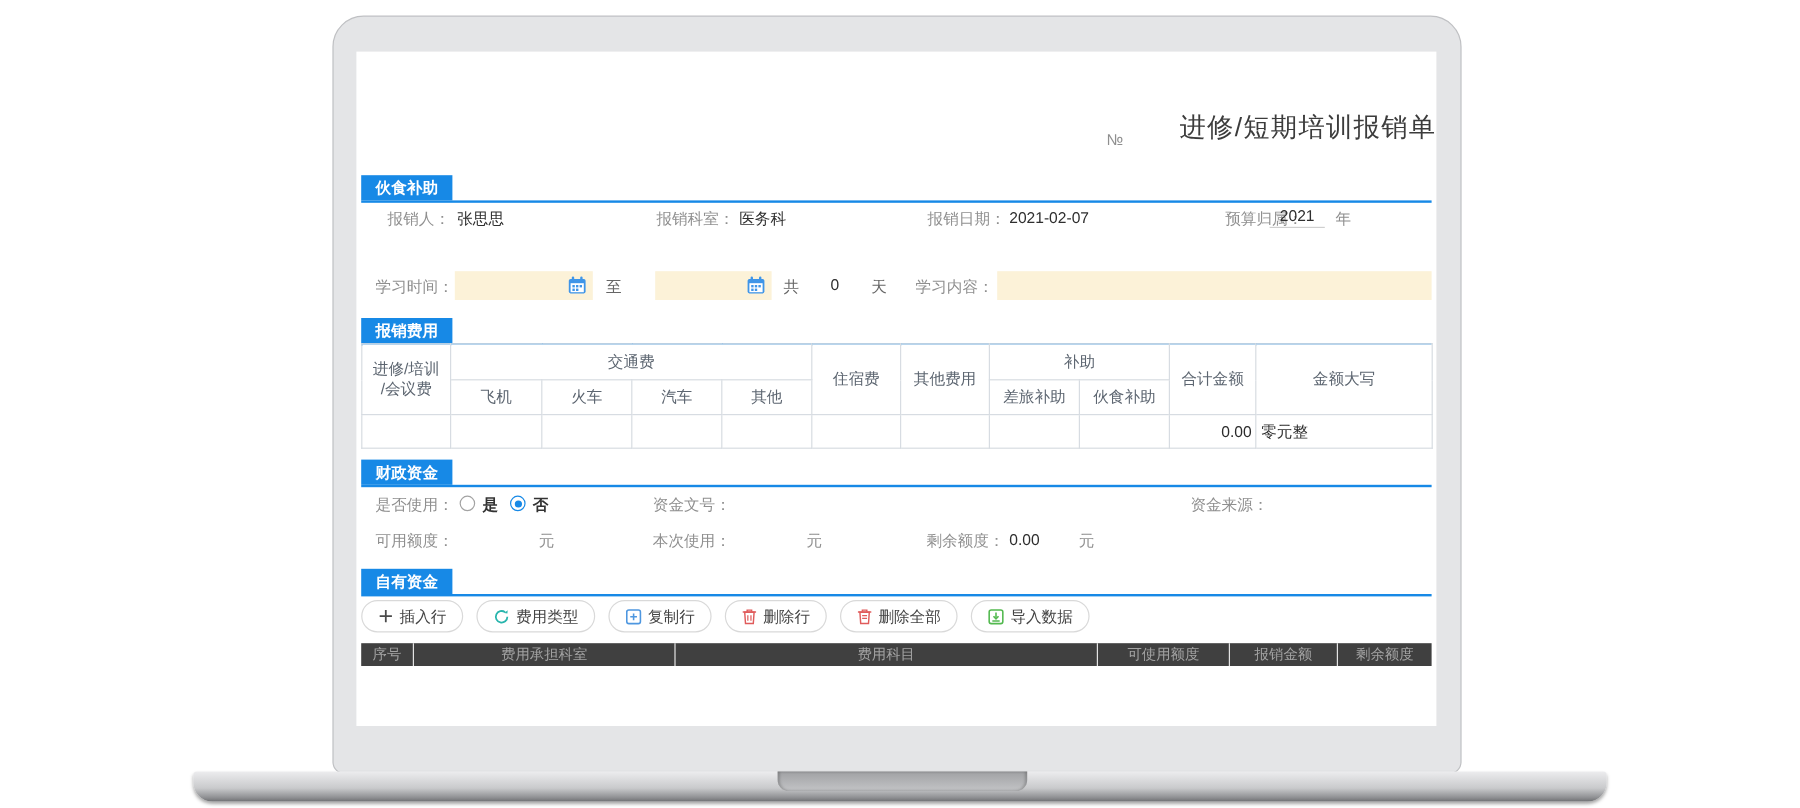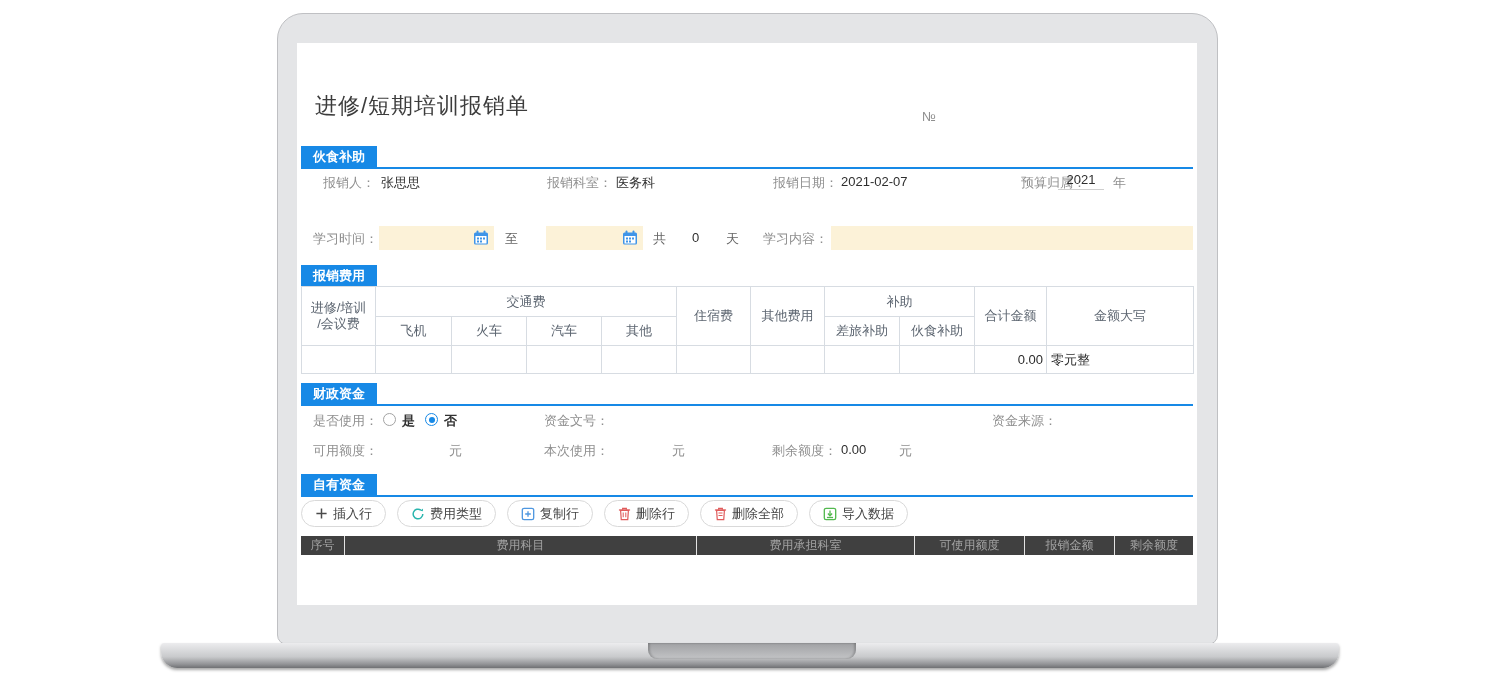--- a/index.html
+++ b/index.html
@@ -12,22 +12,22 @@
   .laptop-screen { position:absolute; left:297px; top:43px; width:900px; height:562px;
     background:#ffffff; overflow:hidden; }
   .laptop-base { position:absolute; left:161px; top:643px; width:1178px; height:25px;
     background:linear-gradient(#ececee, #c9cacc 55%, #929396 85%, #6f7073);
     border-radius:3px 3px 16px 16px; box-shadow:0 2px 3px rgba(0,0,0,.35); }
   .laptop-hinge { position:absolute; left:648px; top:643px; width:208px; height:16px;
     background:linear-gradient(#a0a1a4, #c3c4c6); border-radius:0 0 9px 9px;
     box-shadow:inset 2px 0 2px rgba(0,0,0,.18), inset -2px 0 2px rgba(0,0,0,.18); }
 
   
-  .form-title { position:absolute; left:0; top:48px; width:100%; text-align:left;
-    font-size:22px; font-weight:500; color:#3c3c3c; letter-spacing:1px;padding-left:18px; }
+  .form-title { position:absolute; left:0; top:48px; width:100%; text-align:right;
+    font-size:22px; font-weight:500; color:#3c3c3c; letter-spacing:1px; }
   .form-no { position:absolute; left:625px; top:66px; font-size:13px; color:#8f8f8f; }
   .label { color:#8f8f8f; font-size:13px; }
   .value { color:#2e2e2e; font-size:13px; }
   .unit  { color:#8f8f8f; font-size:13px; }
   .sep-word { color:#666; font-size:13px; }
 
   
   .section-header { position:absolute; left:4px; width:892px; height:23px;
     border-bottom:2px solid #1789e6; }
   .section-tab { display:inline-block; min-width:76px; height:21px; line-height:21px;
@@ -291,20 +291,20 @@
             <path d="M5.6 7.4L8 10l2.4-2.6" stroke="#53b94f" stroke-width="1.5" fill="none"></path>
             <path d="M4.5 12h7" stroke="#53b94f" stroke-width="1.5"></path>
           </svg>
         </span>
       <span>导入数据</span>
     </button>
   </div>
 
   <div class="grid-header">
     <div class="gh-cell" style="width:44px;">序号</div>
+    <div class="gh-cell" style="width:218px;">费用承担科室</div>
     <div class="gh-cell" style="width:352px;">费用科目</div>
-    <div class="gh-cell" style="width:218px;">费用承担科室</div>
     <div class="gh-cell" style="width:110px;">可使用额度</div>
     <div class="gh-cell" style="width:90px;">报销金额</div>
     <div class="gh-cell" style="width:78px;">剩余额度</div>
   </div>
 
 </div>
 
 </body></html>

